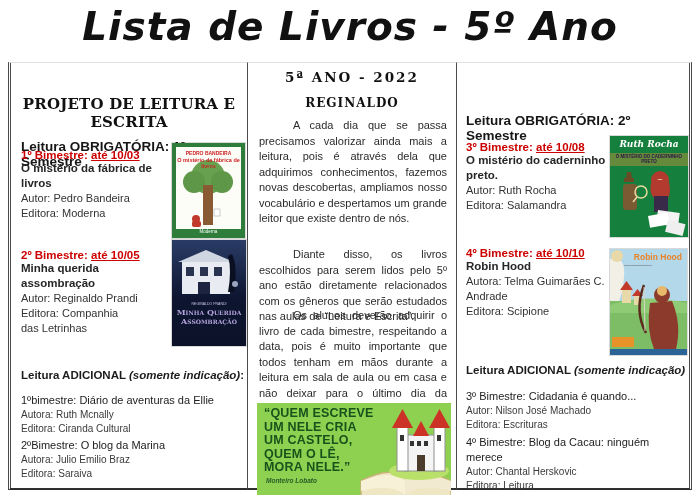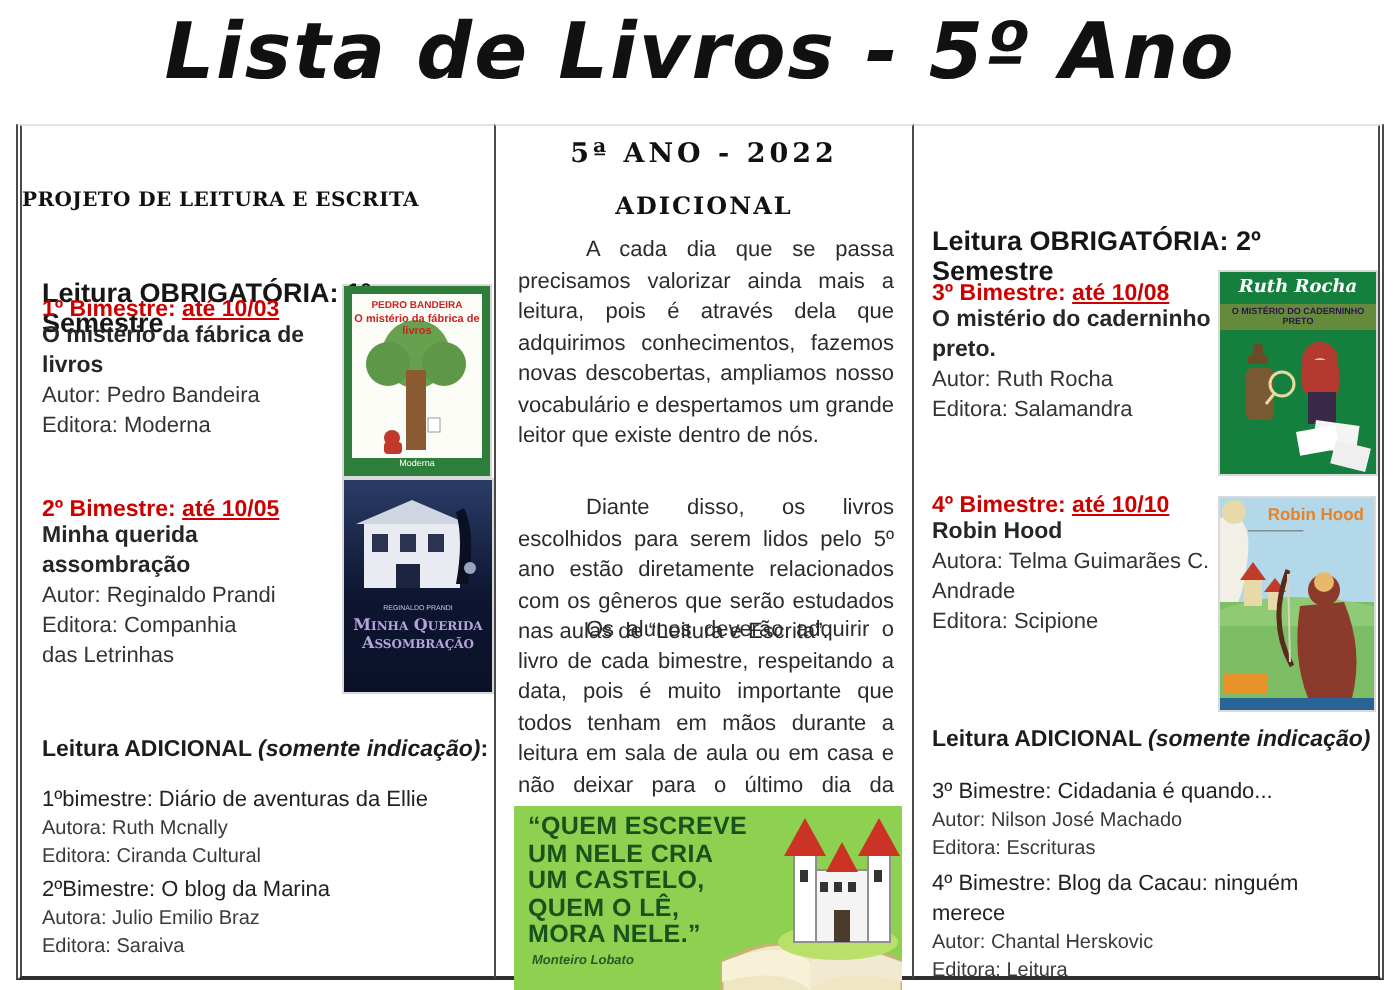--- a/index.html
+++ b/index.html
@@ -12,21 +12,21 @@
     font-size:39px; letter-spacing:1px; color:#111; }
 
   .columns { position:absolute; left:0; top:62px; width:700px; height:428px; }
   .col { position:absolute; top:0; height:428px; border-bottom:2px solid #2f2f2f; background:#fff; }
   .col-left  { left:8px;  width:239px; border-left:3px double #4a4a4a; border-top:1px solid #e2e2e2; }
   .col-mid   { left:247px; width:210px; border-left:1px solid #4a4a4a; border-right:1px solid #4a4a4a; border-top:1px solid #e2e2e2; }
   .col-right { left:457px; width:235px; border-right:3px double #4a4a4a; border-top:1px solid #e2e2e2; }
 
   .abs { position:absolute; }
   .serif-header { font-family:"DejaVu Serif", serif; font-weight:bold; color:#111; }
-  .col-header { width:100%; font-size:10px; letter-spacing:.2px; }
+  .col-header { width:100%; text-align:center; font-size:15px; letter-spacing:.2px; }
   .semester-header { font-size:13.5px; font-weight:bold; color:#161616; }
   .bim-line { font-size:11.5px; font-weight:bold; color:#cc0000; }
   .bim-deadline { text-decoration:underline; }
   .book-title { font-size:11.5px; font-weight:bold; color:#262626; line-height:15px; }
   .meta { font-size:11px; color:#333; line-height:15px; }
   .additional-header { font-size:11.5px; font-weight:bold; color:#1c1c1c; }
   .additional-header .it { font-style:italic; }
   .add-item .t { font-size:11px; font-weight:normal; line-height:15px; color:#222; }
   .add-item .m { font-size:10px; line-height:14px; color:#3a3a3a; }
 
@@ -153,21 +153,21 @@
 
       <div class="abs add-item" style="top:375px; left:10px; width:220px;">
         <div class="t">2ºBimestre: O blog da Marina</div>
         <div class="m">Autora: Julio Emilio Braz</div>
         <div class="m">Editora: Saraiva</div>
       </div>
     </div>
 
     <div class="col col-mid">
       <div class="abs serif-header year-header" style="top:6px;">5ª ANO - 2022</div>
-      <div class="abs serif-header comunicado" style="top:33px;">ADICIONAL</div>
+      <div class="abs serif-header comunicado" style="top:33px;">REGINALDO</div>
 
       <p class="notice-p" style="top:55px;">A cada dia que se passa precisamos valorizar ainda mais a leitura, pois é através dela que adquirimos conhecimentos, fazemos novas descobertas, ampliamos nosso vocabulário e despertamos um grande leitor que existe dentro de nós.</p>
       <p class="notice-p" style="top:184px;">Diante disso, os livros escolhidos para serem lidos pelo 5º ano estão diretamente relacionados com os gêneros que serão estudados nas aulas de “Leitura e Escrita”.</p>
       <p class="notice-p" style="top:245px;">Os alunos deverão adquirir o livro de cada bimestre, respeitando a data, pois é muito importante que todos tenham em mãos durante a leitura em sala de aula ou em casa e não deixar para o último dia da atividade.</p>
 
       <div class="abs quote-box" style="top:340px;padding-left:21px;">
         <div class="quote-text">
           <div>“QUEM ESCREVE</div>
           <div>UM NELE CRIA</div>
           <div>UM CASTELO,</div>

